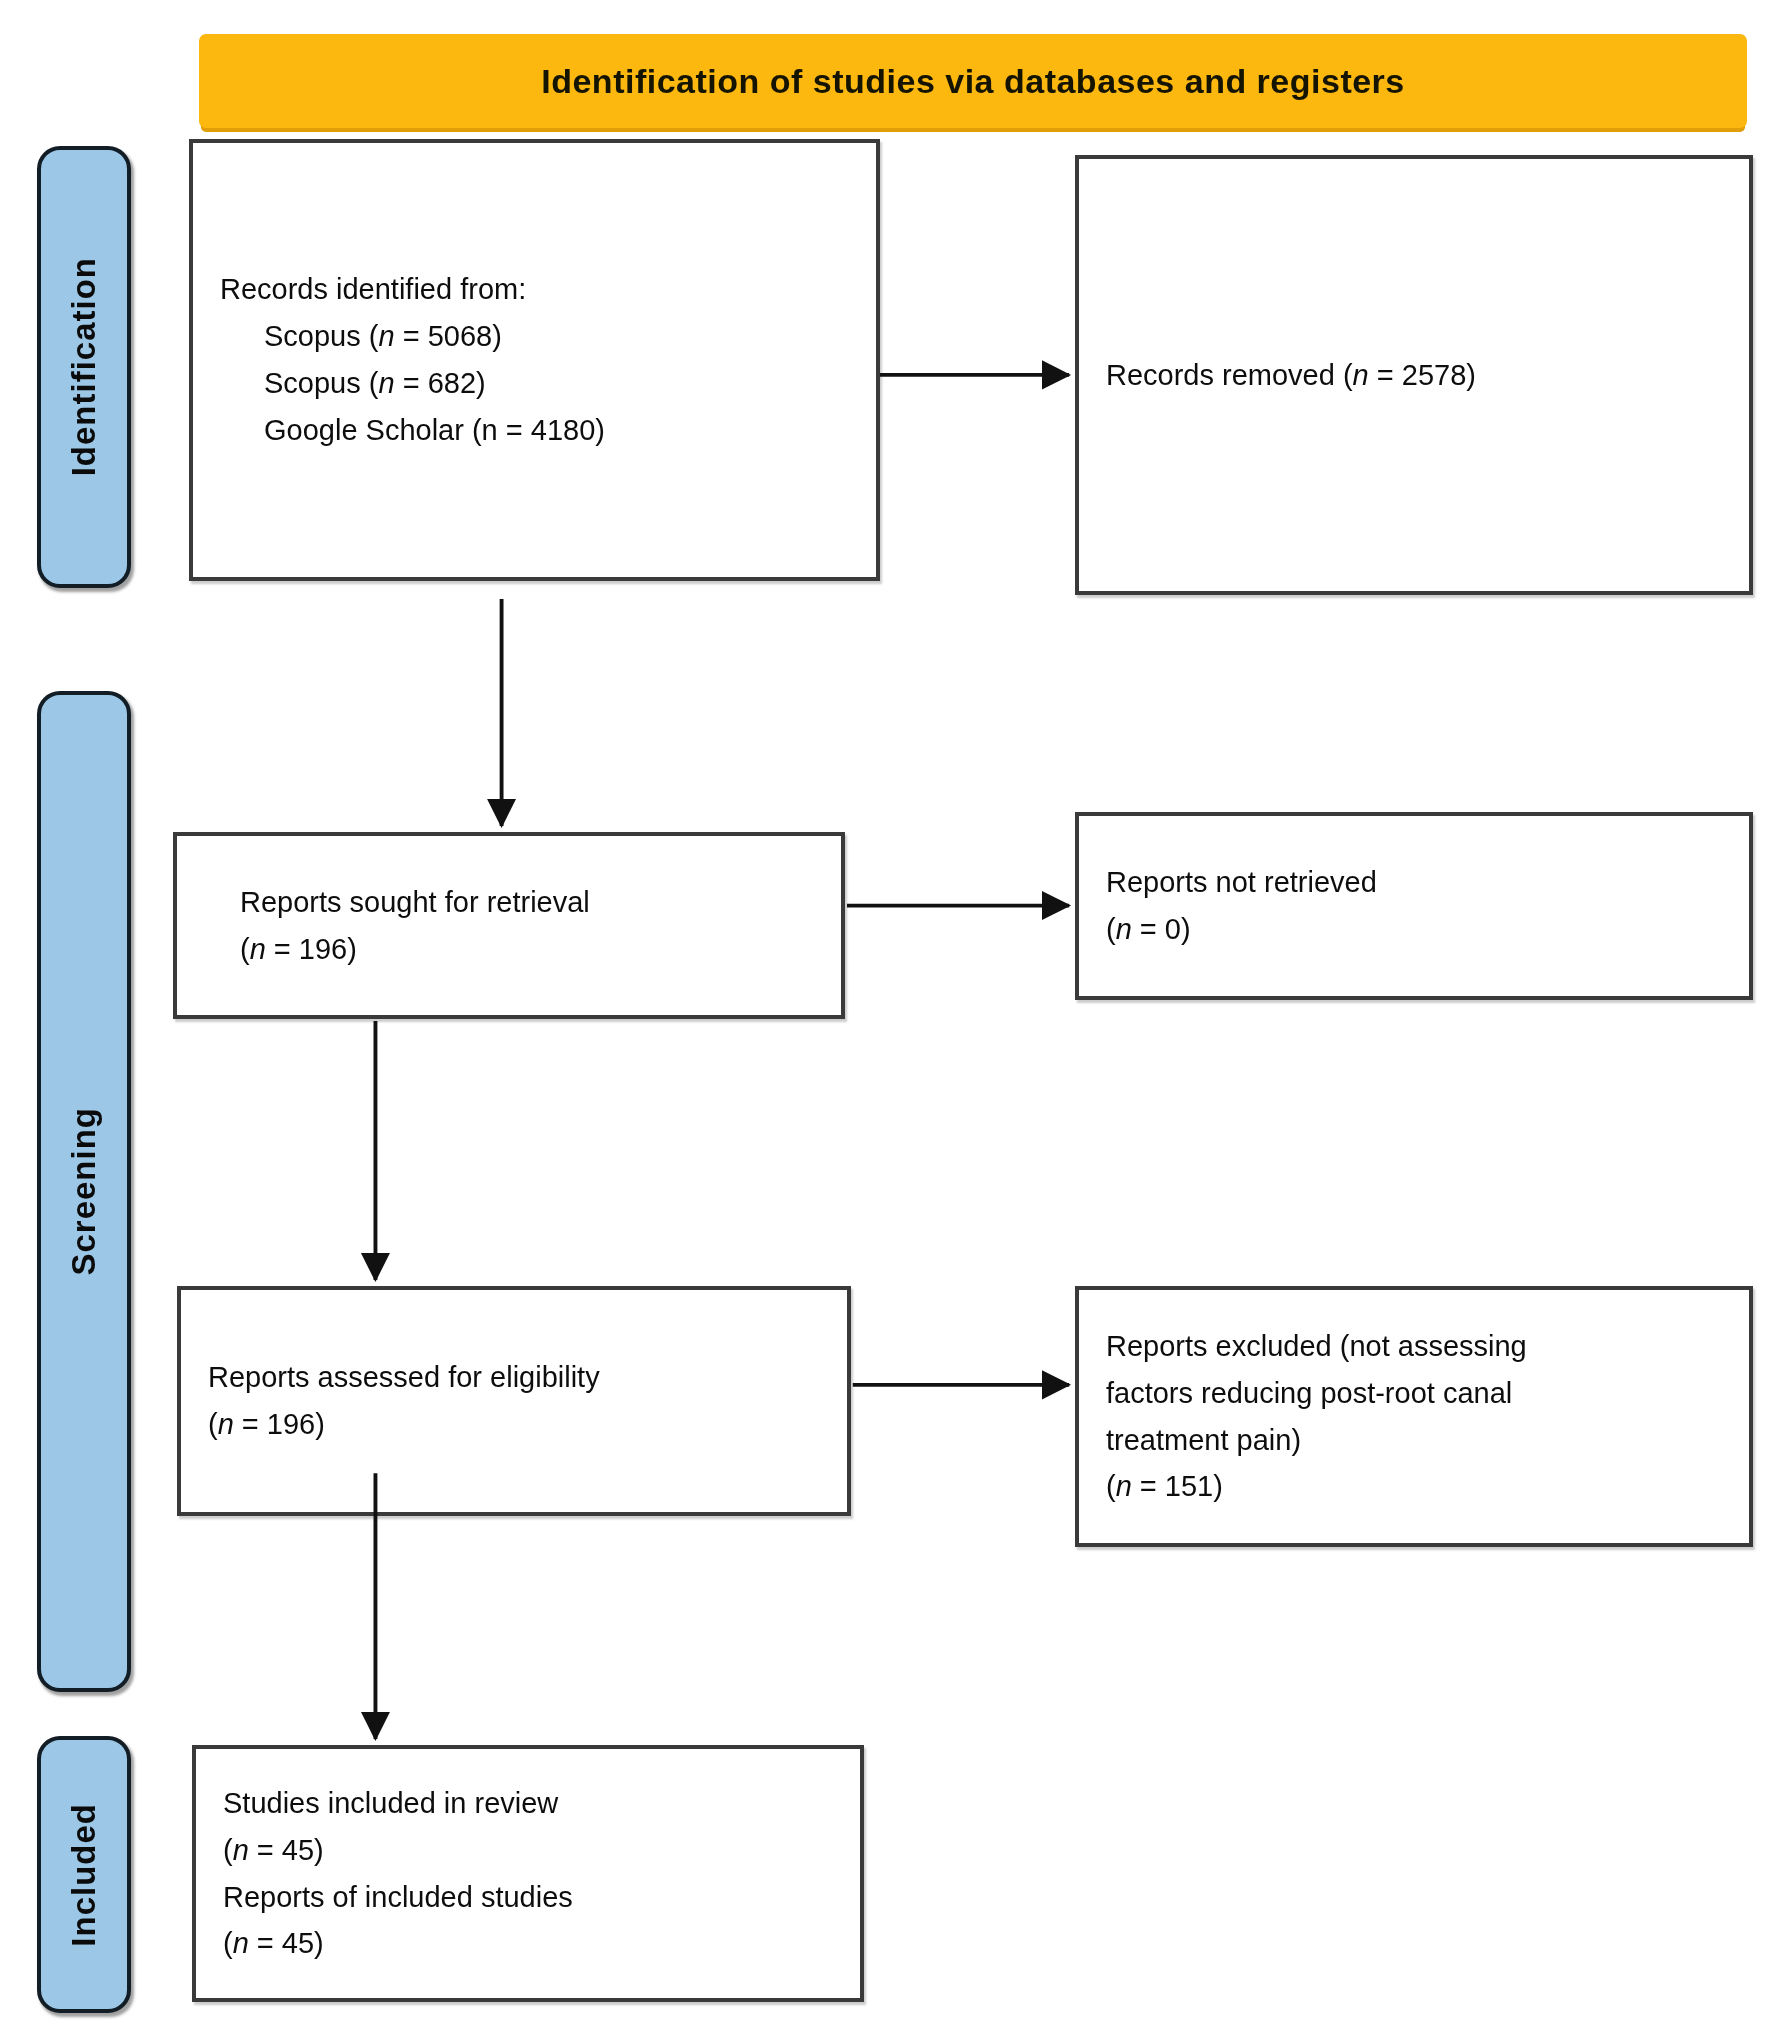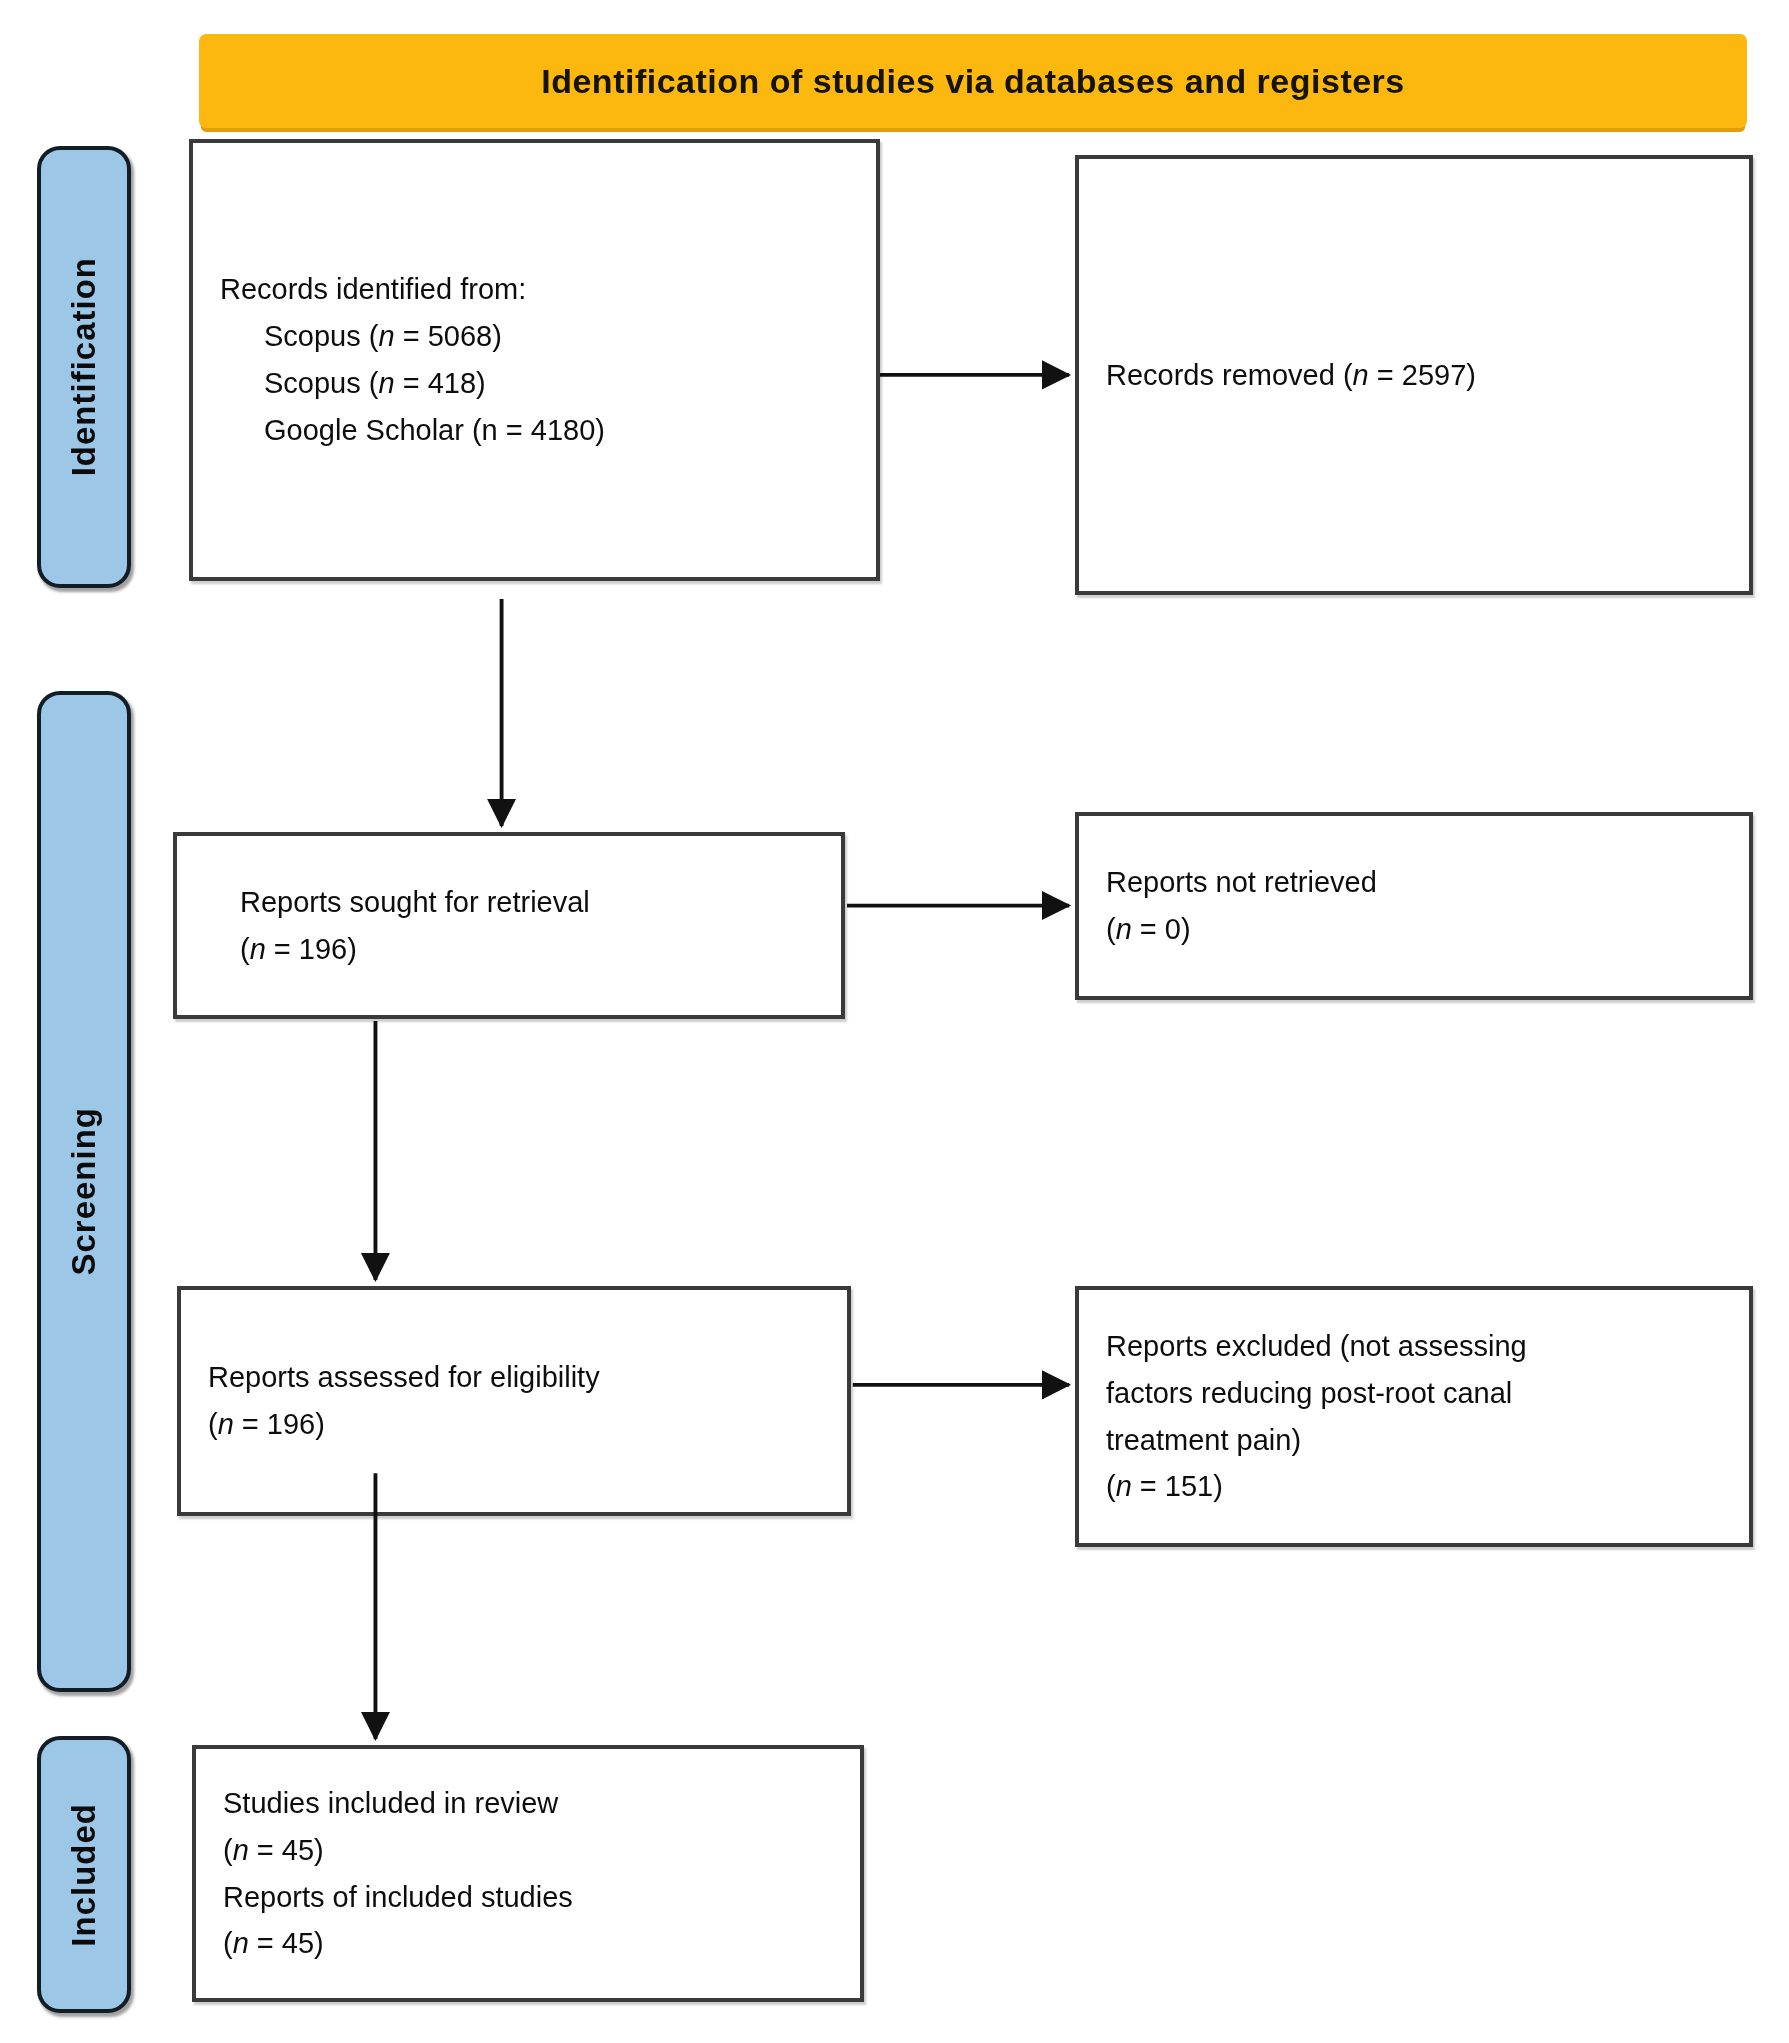--- a/index.html
+++ b/index.html
@@ -61,25 +61,25 @@
   <div class="stage stage-screening">
     <span>Screening</span>
   </div>
   <div class="stage stage-included">
     <span>Included</span>
   </div>
 
   <div class="box box-b1">
       <div class="bline"><span>Records identified from:</span></div>
       <div class="bline indent"><span>Scopus (</span><span style="font-style: italic;">n</span><span> = 5068)</span></div>
-      <div class="bline indent"><span>Scopus (</span><span style="font-style: italic;">n</span><span> = 418)</span></div>
+      <div class="bline indent"><span>Scopus (</span><span style="font-style: italic;">n</span><span> = 682)</span></div>
       <div class="bline indent"><span>Google Scholar (n = 4180)</span></div>
     </div>
   <div class="box box-r1">
-      <div class="bline"><span>Records removed (</span><span style="font-style: italic;">n</span><span> = 2597)</span></div>
+      <div class="bline"><span>Records removed (</span><span style="font-style: italic;">n</span><span> = 2578)</span></div>
     </div>
   <div class="box box-b2">
       <div class="bline"><span>Reports sought for retrieval</span></div>
       <div class="bline"><span>(</span><span style="font-style: italic;">n</span><span> = 196)</span></div>
     </div>
   <div class="box box-r2">
       <div class="bline"><span>Reports not retrieved</span></div>
       <div class="bline"><span>(</span><span style="font-style: italic;">n</span><span> = 0)</span></div>
     </div>
   <div class="box box-b3">

